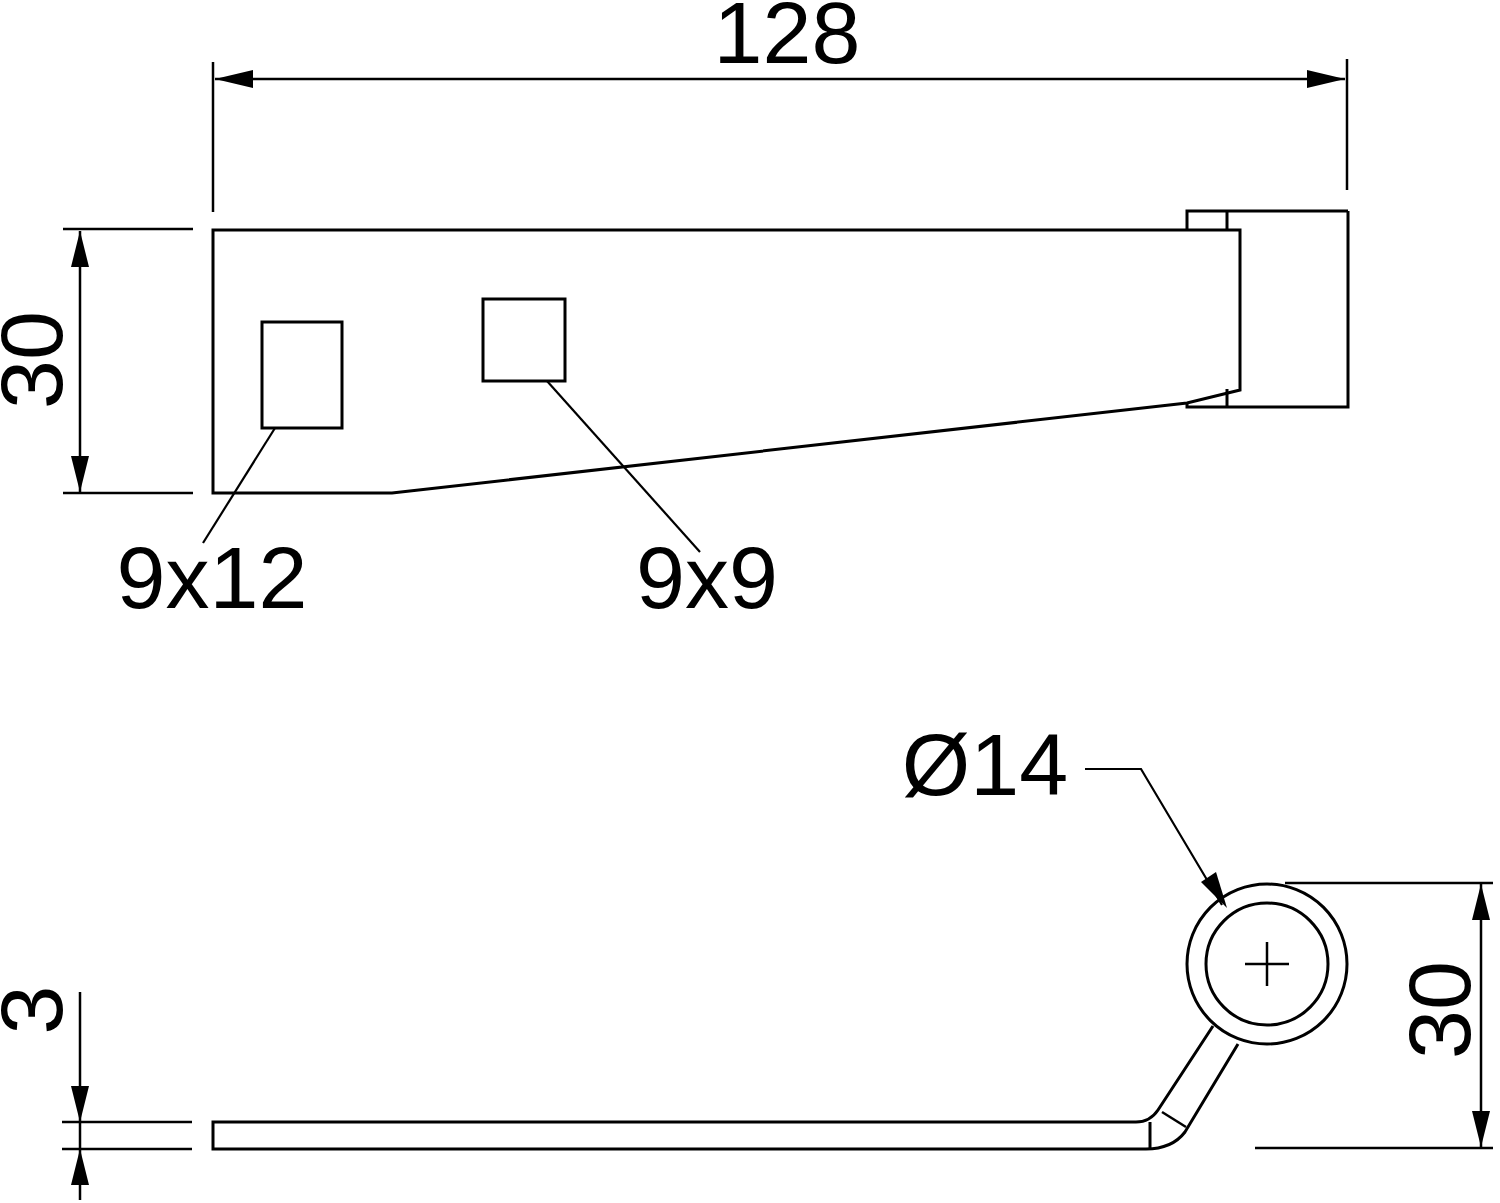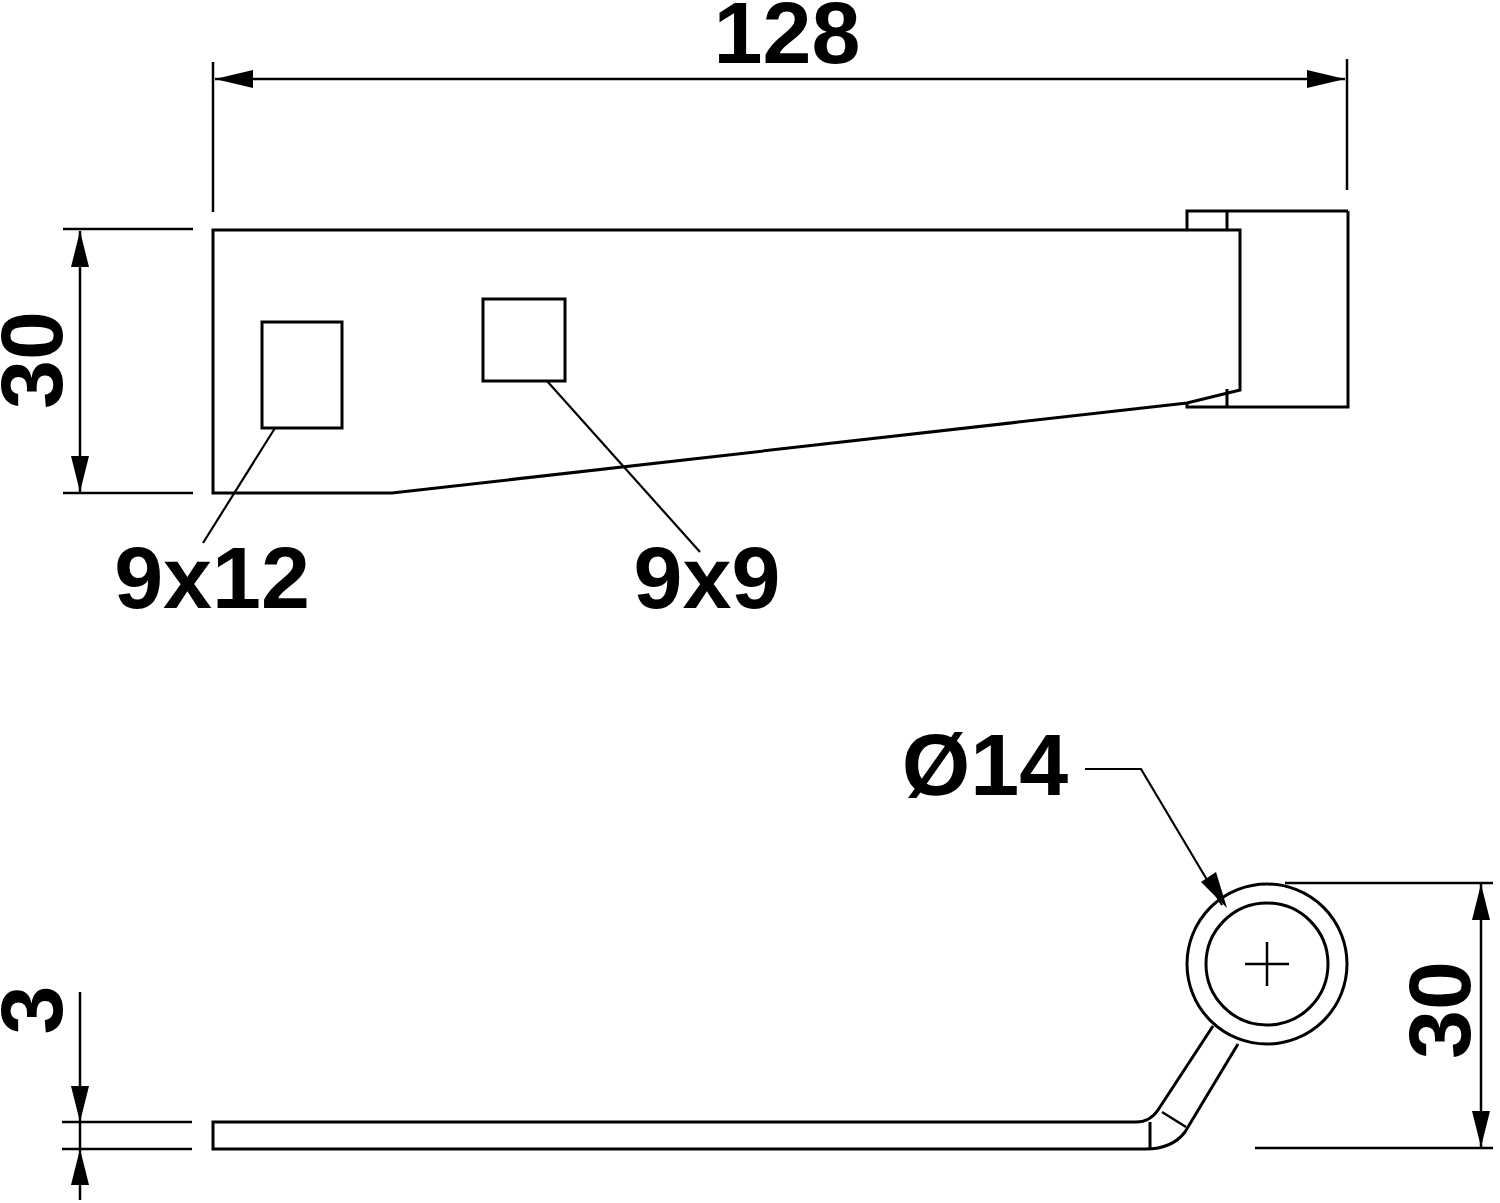--- a/index.html
+++ b/index.html
@@ -1,16 +1,16 @@
 <!DOCTYPE html>
 <html><head>
 <meta charset="utf-8">
 <style>
   html,body{margin:0;padding:0;background:#ffffff;}
-  .canvas-wrap{width:1500px;height:1203px;background:#ffffff;font-weight:bold;}
+  .canvas-wrap{width:1500px;height:1203px;background:#ffffff;}
   svg{display:block;}
   .part{stroke:#000000;stroke-width:3;fill:none;stroke-linejoin:miter;stroke-linecap:butt;}
   .dim{stroke:#000000;stroke-width:2.5;fill:none;stroke-linecap:butt;}
   .leader{stroke:#000000;stroke-width:2.2;fill:none;}
   .arrow{fill:#000000;stroke:none;}
   .dimtext{font-family:"Liberation Sans", sans-serif;font-size:88px;fill:#000000;text-anchor:middle;}
 </style>
 </head>
 <body>
 

